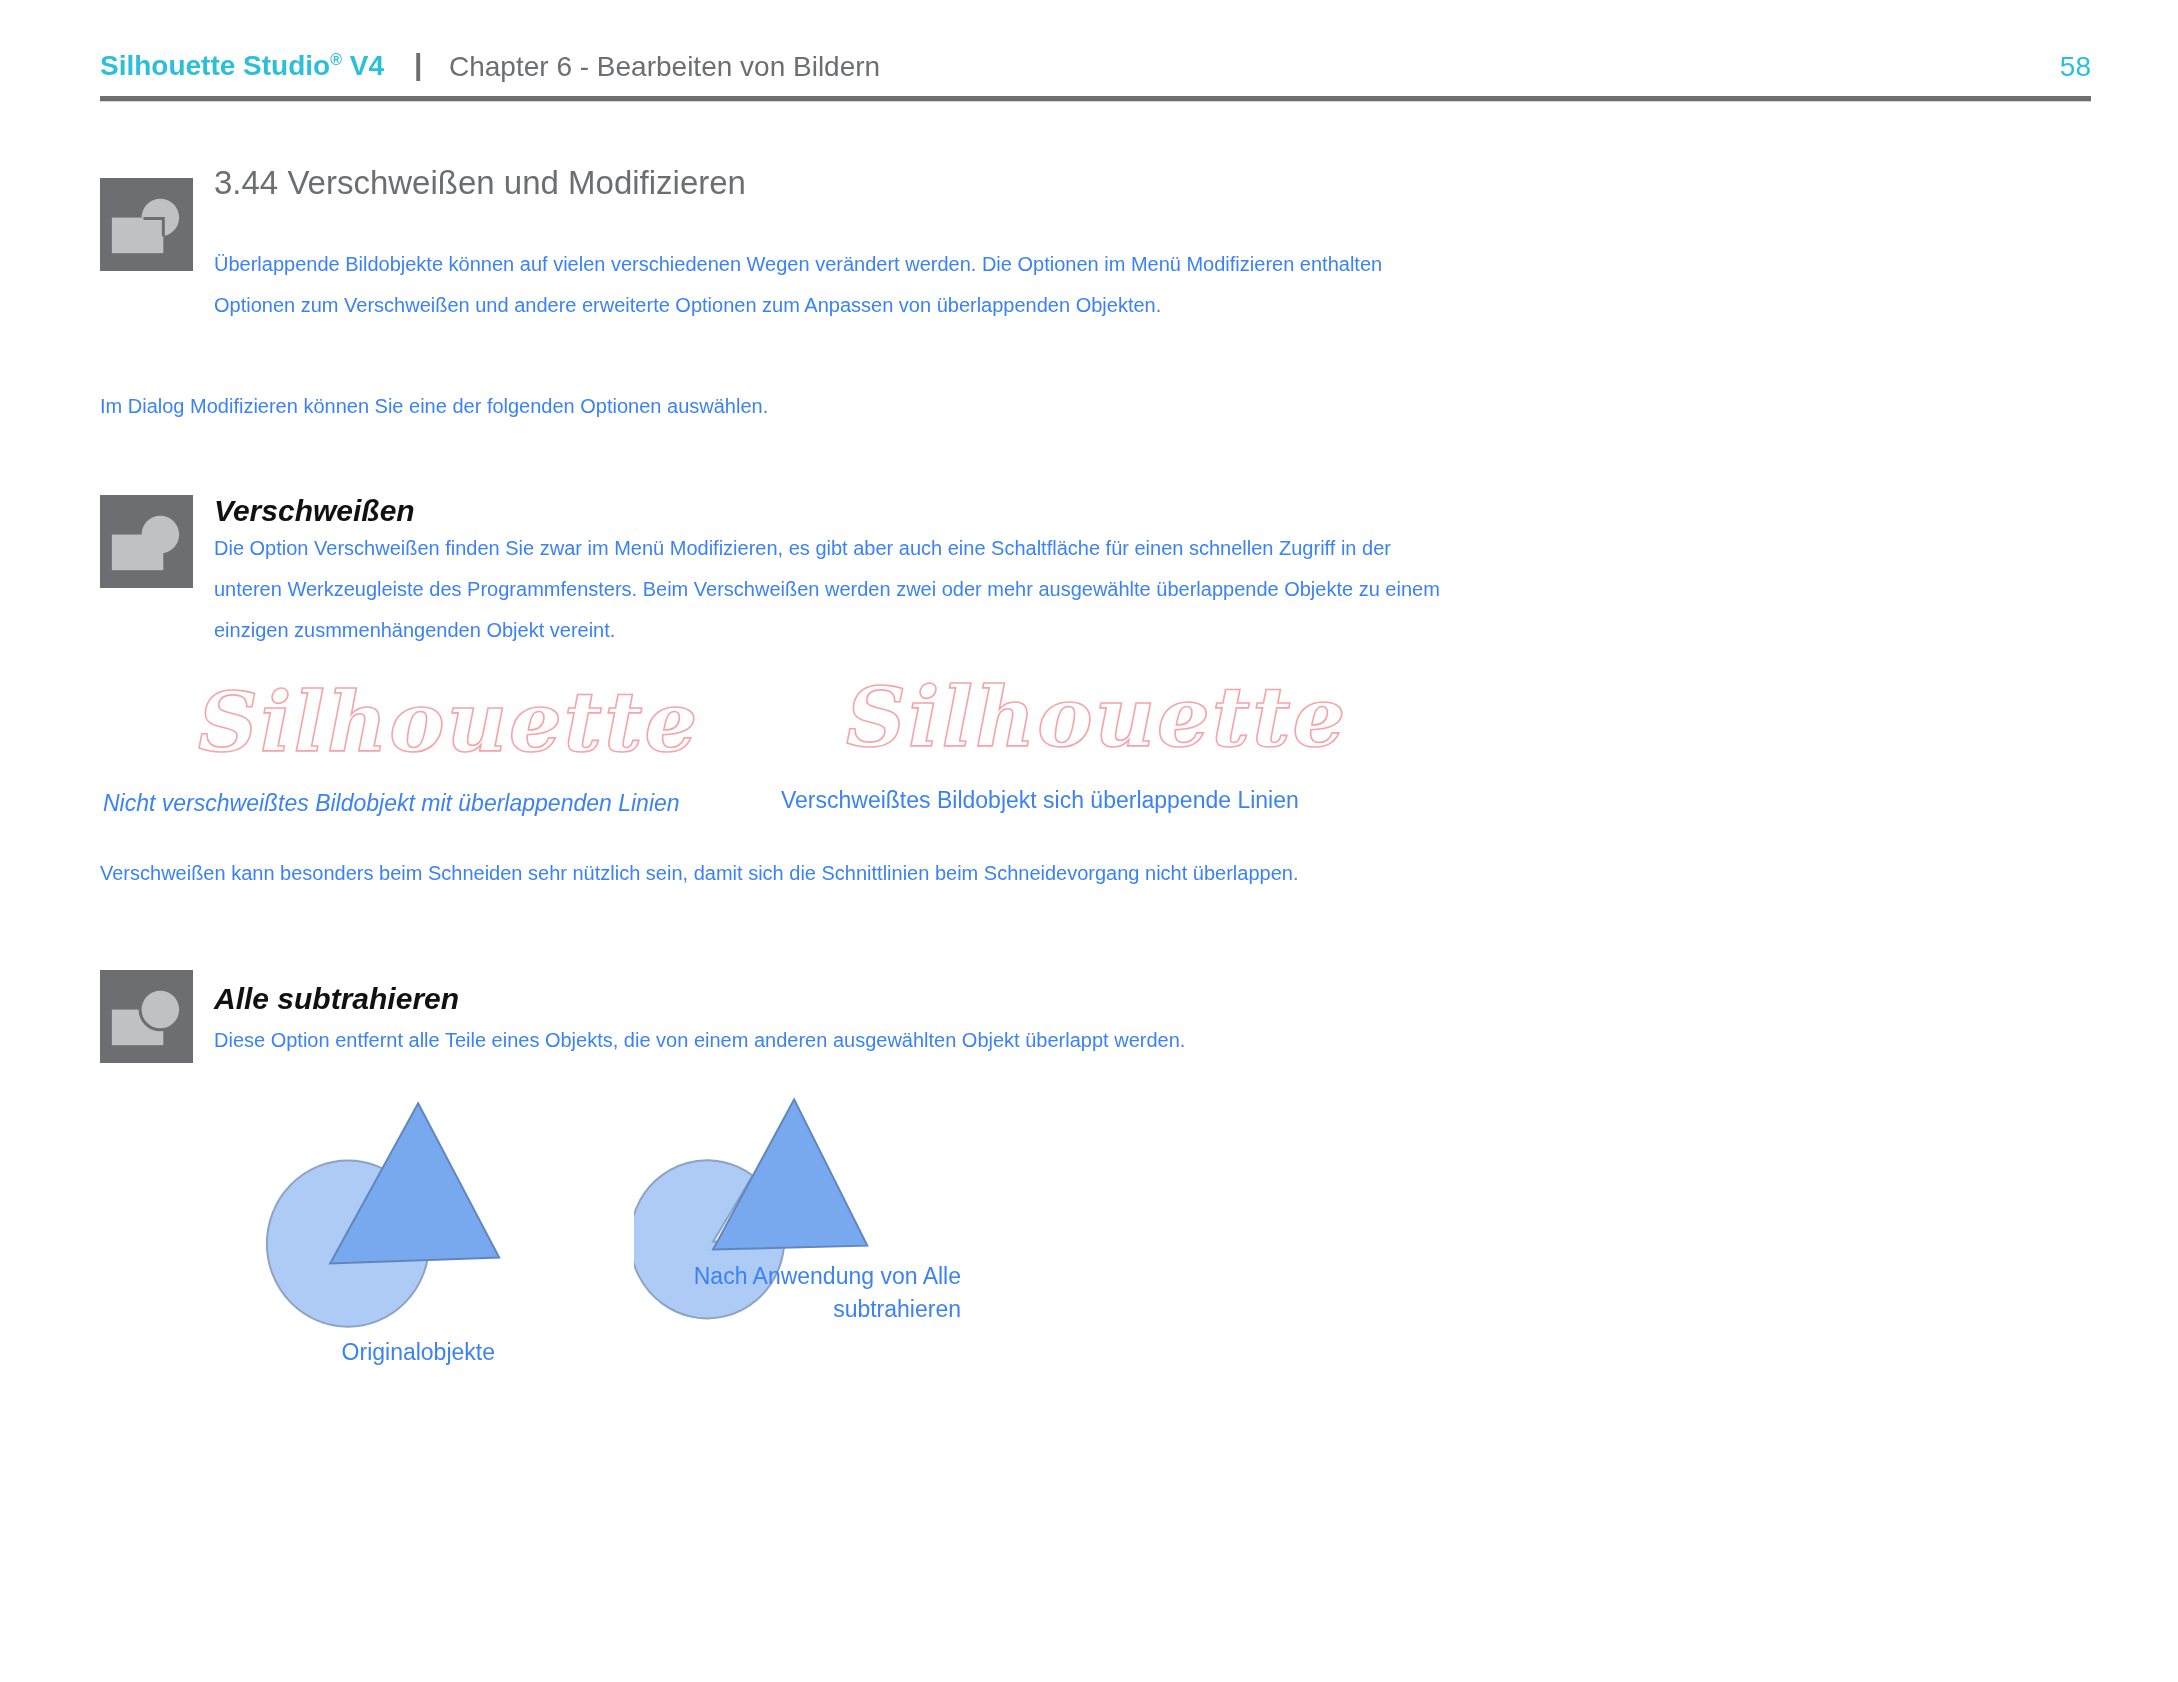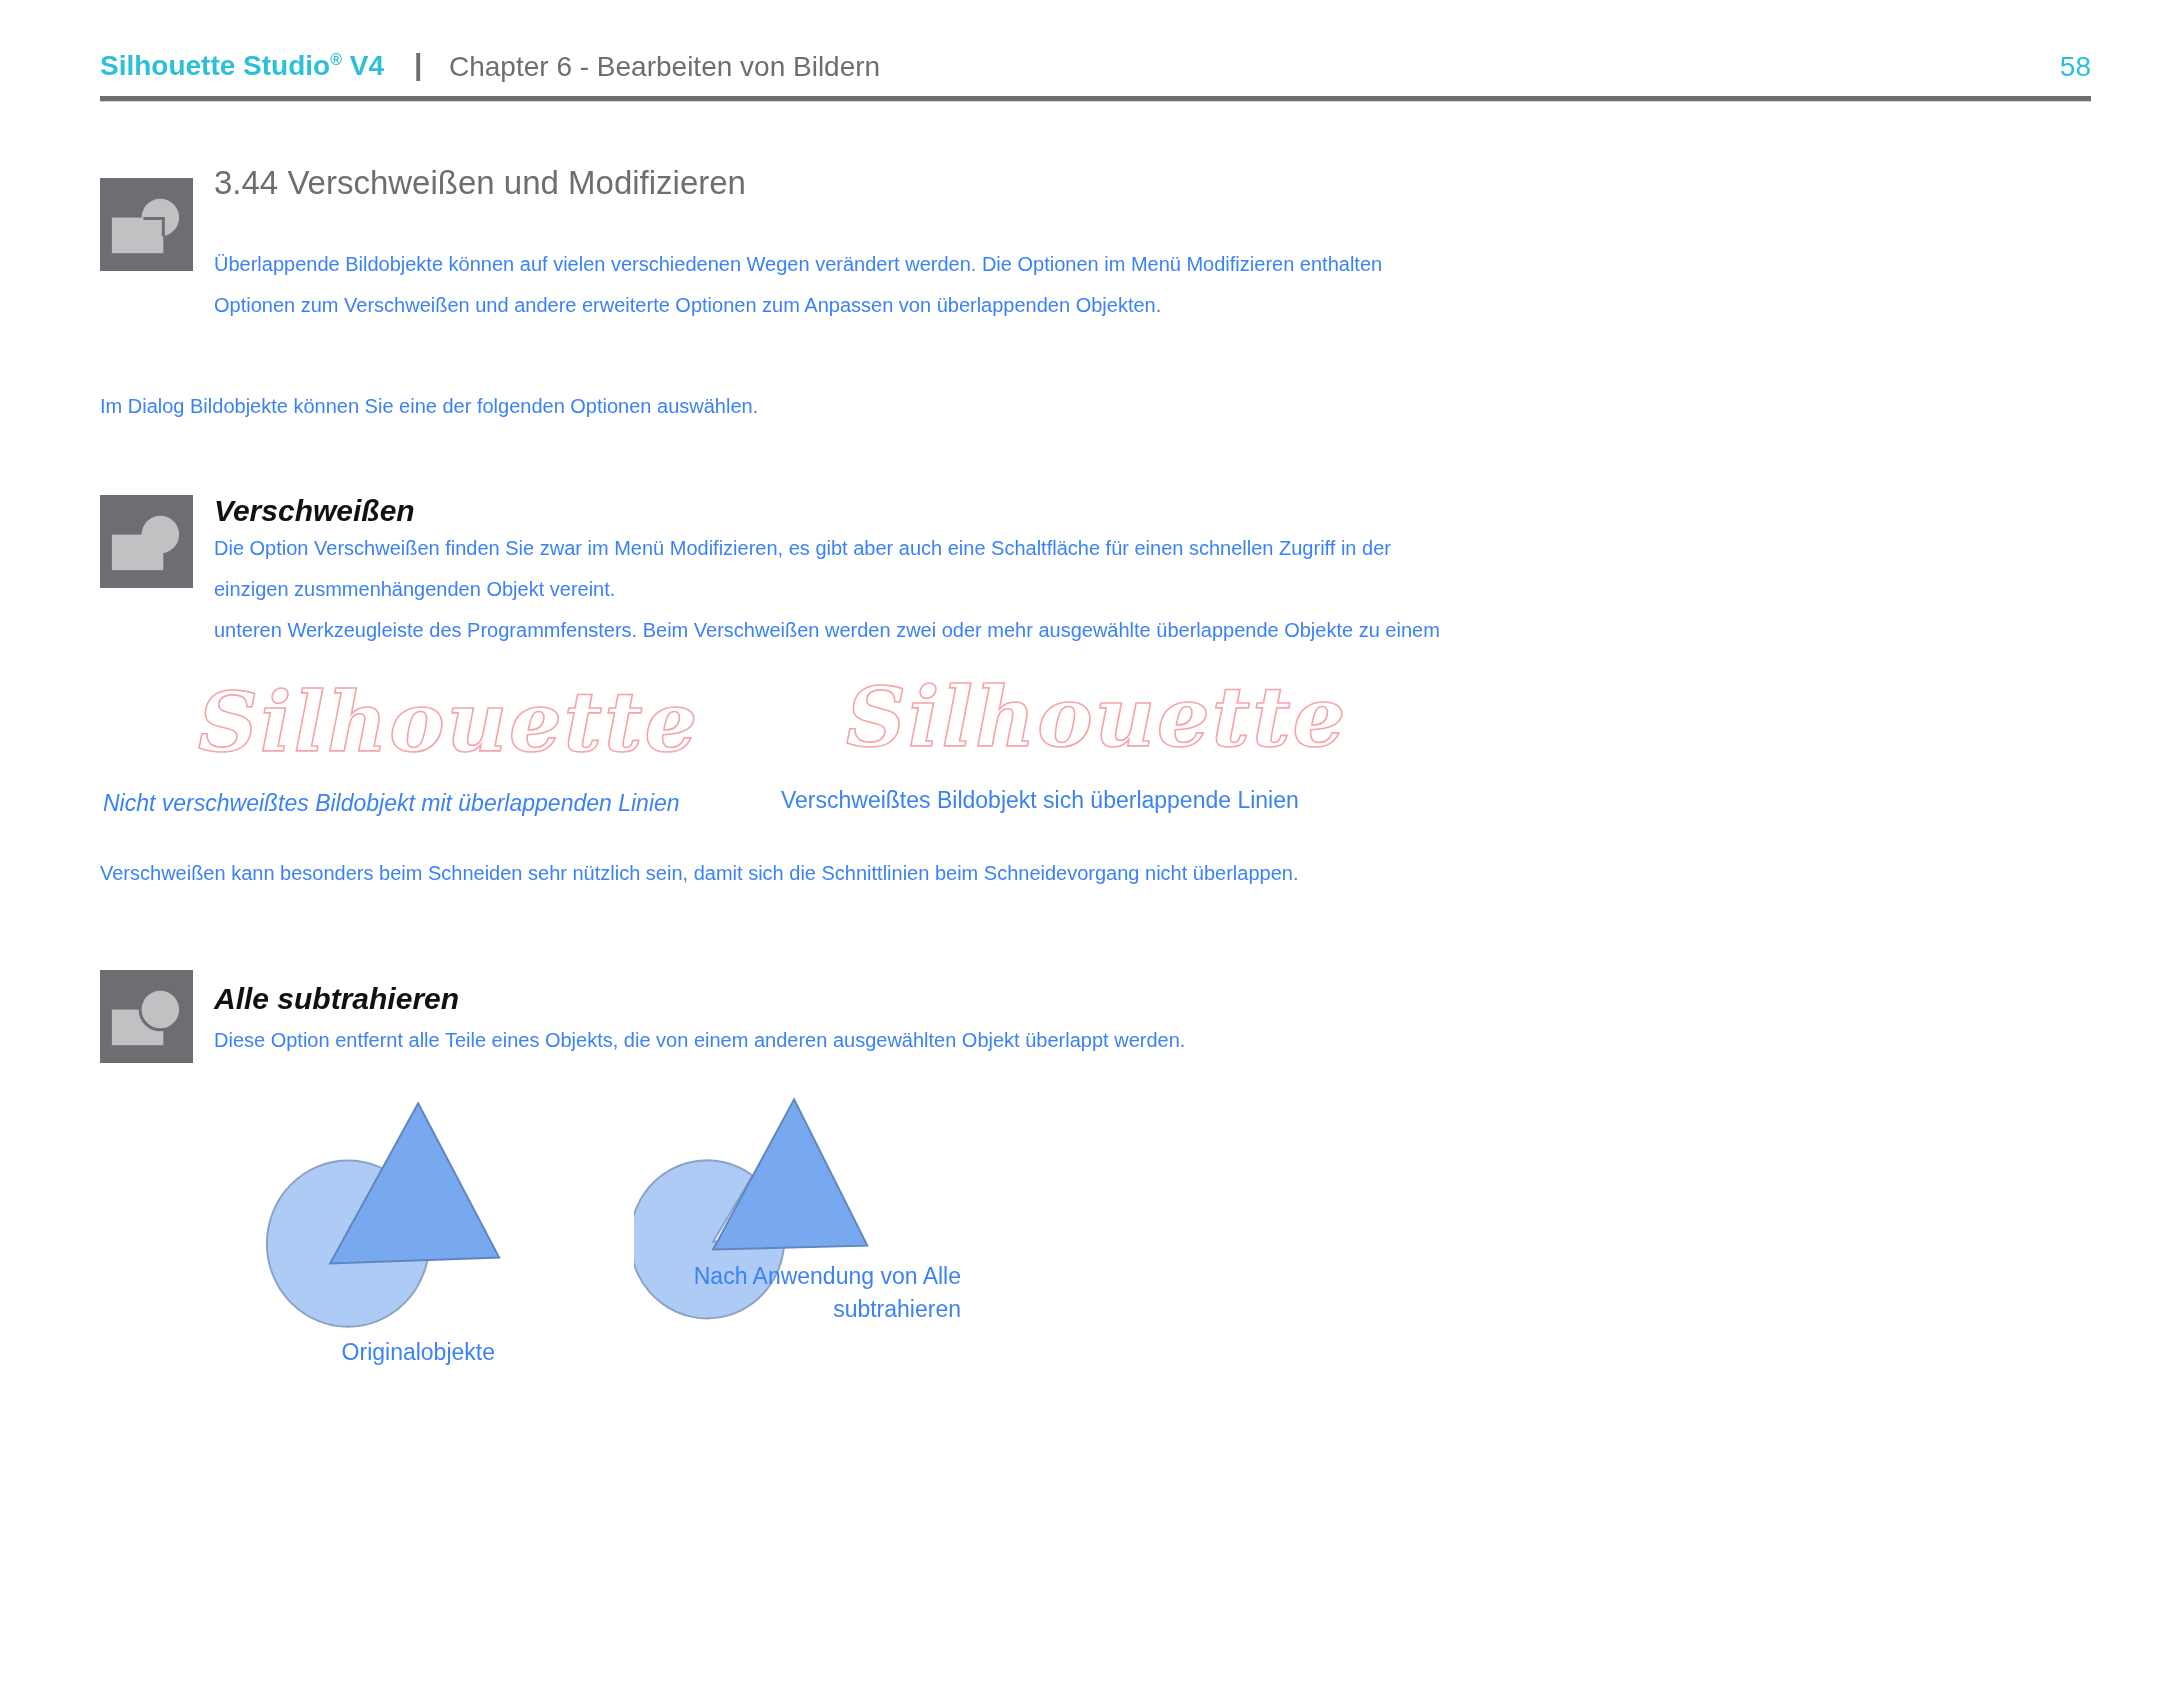--- a/index.html
+++ b/index.html
@@ -44,34 +44,34 @@
     <rect x="12" y="40" width="52" height="36" fill="#c0c1c3"></rect>
     <path d="M44 41 L64 41 L64 59" fill="none" stroke="#6d6e71" stroke-width="3"></path>
   </svg>
 </div>
 <div class="abs section-title">3.44 Verschweißen und Modifizieren</div>
 <div class="abs para" style="left:214px; top:244px; width:1881px;">
   <div>Überlappende Bildobjekte können auf vielen verschiedenen Wegen verändert werden. Die Optionen im Menü Modifizieren enthalten</div>
   <div>Optionen zum Verschweißen und andere erweiterte Optionen zum Anpassen von überlappenden Objekten.</div>
 </div>
 
-<div class="abs para" style="left:100px; top:386px;">Im Dialog Bildobjekte können Sie eine der folgenden Optionen auswählen.</div>
+<div class="abs para" style="left:100px; top:386px;">Im Dialog Modifizieren können Sie eine der folgenden Optionen auswählen.</div>
 
 <div class="abs sec-icon" style="left:100px; top:495px;">
   <svg viewBox="0 0 94 94">
     <circle cx="61" cy="40" r="19" fill="#c0c1c3"></circle>
     <rect x="12" y="40" width="52" height="36" fill="#c0c1c3"></rect>
     <rect x="44" y="44" width="17" height="15" fill="#c0c1c3"></rect>
   </svg>
 </div>
 <div class="abs sub-title" style="left:214px; top:475px;">Verschweißen</div>
 <div class="abs para" style="left:214px; top:528px; width:1901px;">
   <div>Die Option Verschweißen finden Sie zwar im Menü Modifizieren, es gibt aber auch eine Schaltfläche für einen schnellen Zugriff in der</div>
+  <div>unteren Werkzeugleiste des Programmfensters. Beim Verschweißen werden zwei oder mehr ausgewählte überlappende Objekte zu einem</div>
   <div>einzigen zusmmenhängenden Objekt vereint.</div>
-  <div>unteren Werkzeugleiste des Programmfensters. Beim Verschweißen werden zwei oder mehr ausgewählte überlappende Objekte zu einem</div>
 </div>
 
 <div class="abs silh" style="left:198px; top:673px;">Silhouette</div>
 <div class="abs silh" style="left:846px; top:668px;">Silhouette</div>
 <div class="abs caption italic" style="left:103px; top:790px;">Nicht verschweißtes Bildobjekt mit überlappenden Linien</div>
 <div class="abs caption" style="left:781px; top:787px;">Verschweißtes Bildobjekt sich überlappende Linien</div>
 
 <div class="abs para" style="left:100px; top:853px;">Verschweißen kann besonders beim Schneiden sehr nützlich sein, damit sich die Schnittlinien beim Schneidevorgang nicht überlappen.</div>
 
 <div class="abs sec-icon" style="left:100px; top:970px;">

